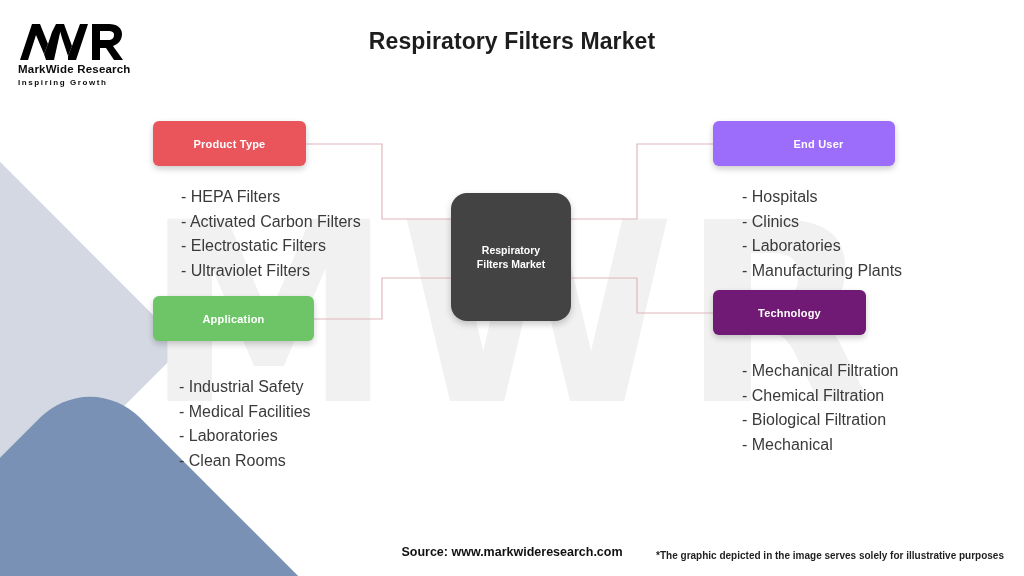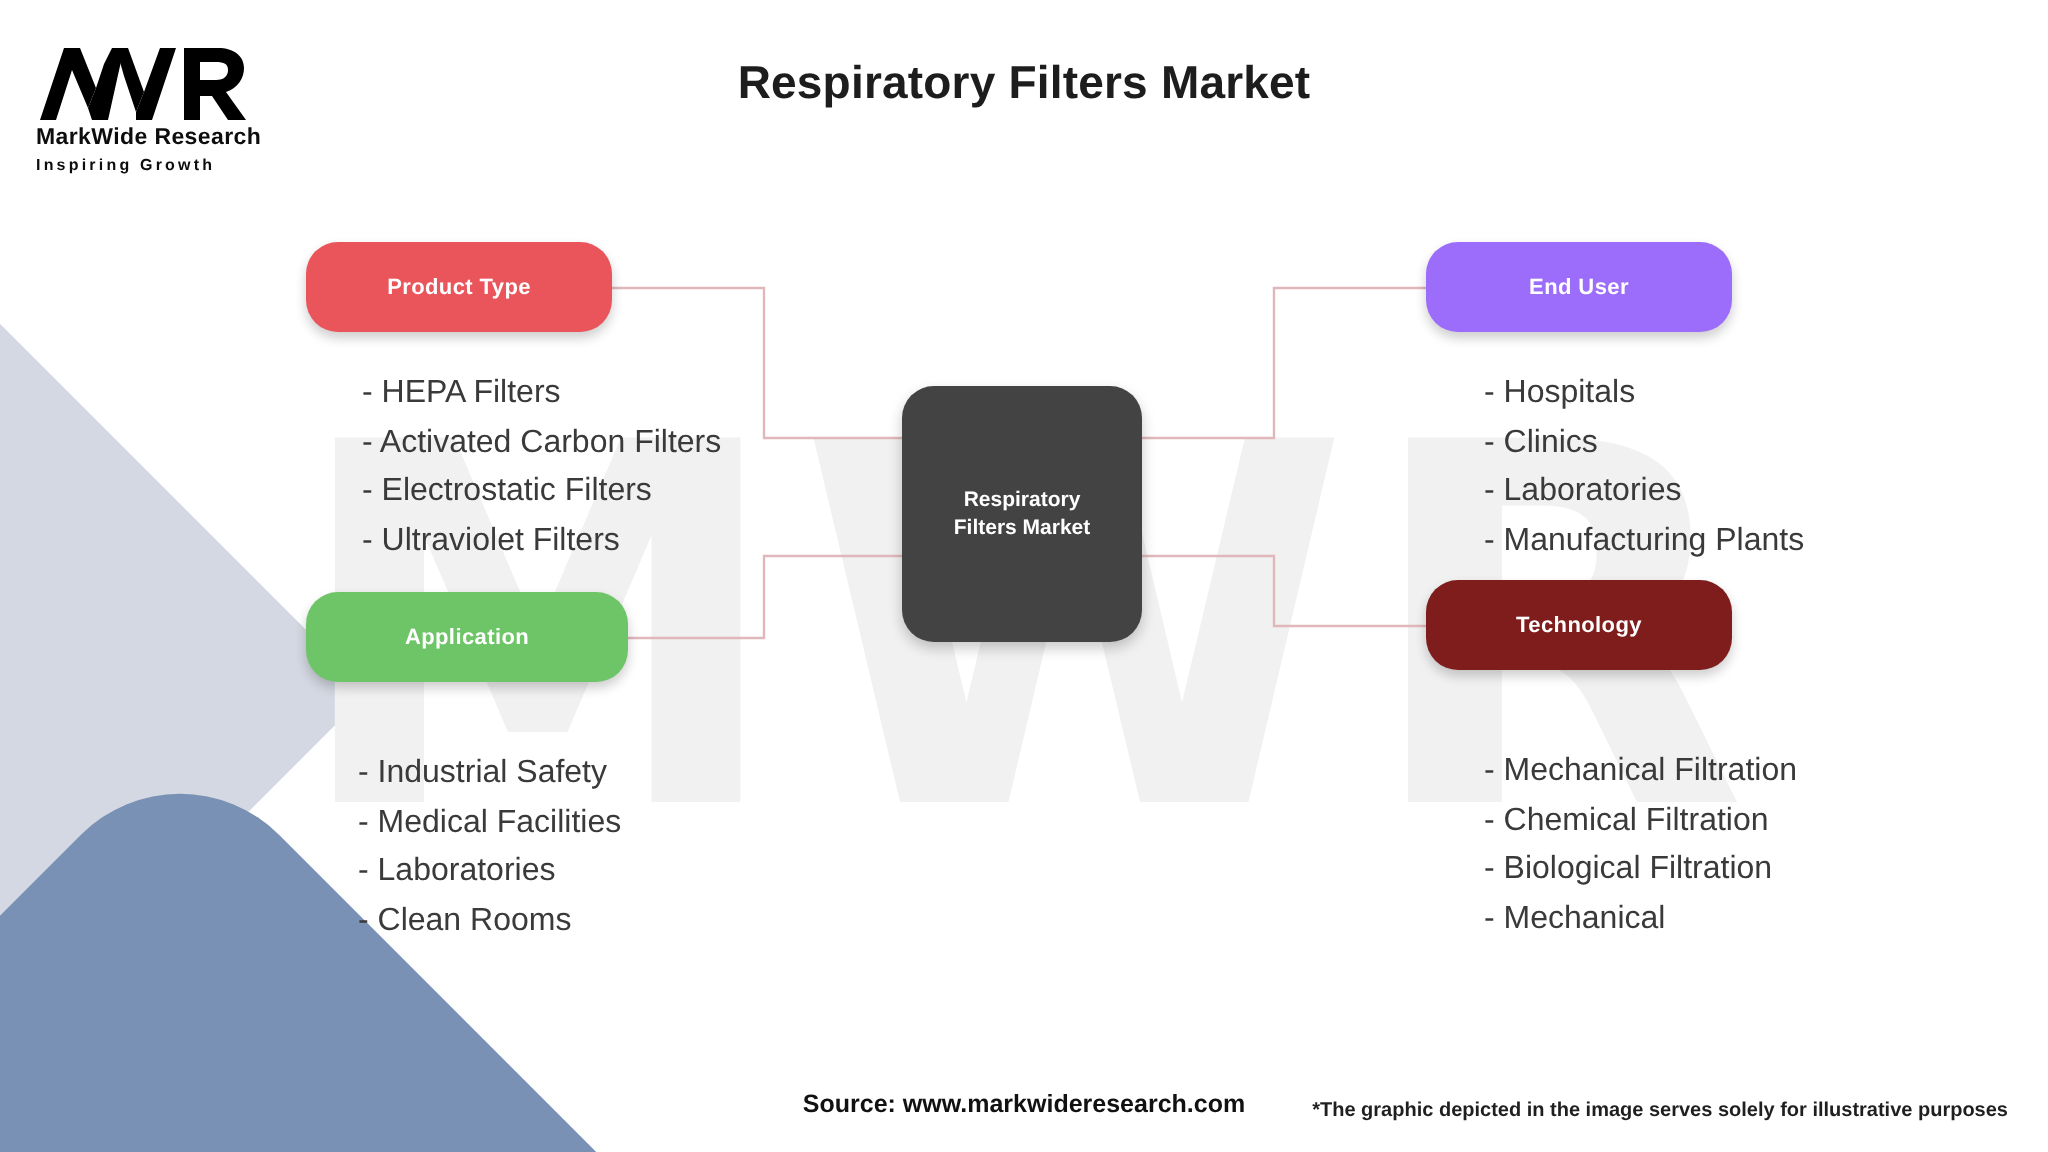--- a/index.html
+++ b/index.html
@@ -130,21 +130,21 @@
     line-height: 1.35;
     width: 92px;
   }
 
   
   .group {
     position: absolute;
   }
   .chip {
     height: 45px;
-    border-radius: 16px;
+    border-radius: 6px;
     display: flex;
     align-items: center;
     justify-content: center;
     box-shadow: 0 3px 6px rgba(0,0,0,.20);
   }
   .chip-label {
     color: #ffffff;
     font-size: 11px;
     font-weight: 700;
     letter-spacing: .2px;
@@ -161,26 +161,26 @@
   }
 
   #group-product-type { left: 153px; top: 121px; }
   #group-product-type .chip { width: 153px; background: #e9555a; }
 
   #group-application { left: 153px; top: 296px; }
   #group-application .chip { width: 161px; background: #6ec568; }
   #group-application .items { padding-left: 26px; margin-top: 34px; }
 
   #group-end-user { left: 713px; top: 121px; }
-  #group-end-user .chip { width: 153px; background: #9c6cfa; }
+  #group-end-user .chip { width: 153px; background: #9c6cfa; padding-left: 29px; }
   #group-end-user .items { padding-left: 29px; }
 
   #group-technology { left: 713px; top: 290px; }
-  #group-technology .chip { width: 153px; background: #7f1d1d; }
-  #group-technology .items { padding-left: 29px; margin-top: 39px; }
+  #group-technology .chip { width: 153px; background: #701a75; }
+  #group-technology .items { padding-left: 29px; margin-top: 24px; }
 
   
   #source {
     position: absolute;
     left: 0;
     right: 0;
     top: 545px;
     text-align: center;
     font-size: 12.5px;
     font-weight: 700;

